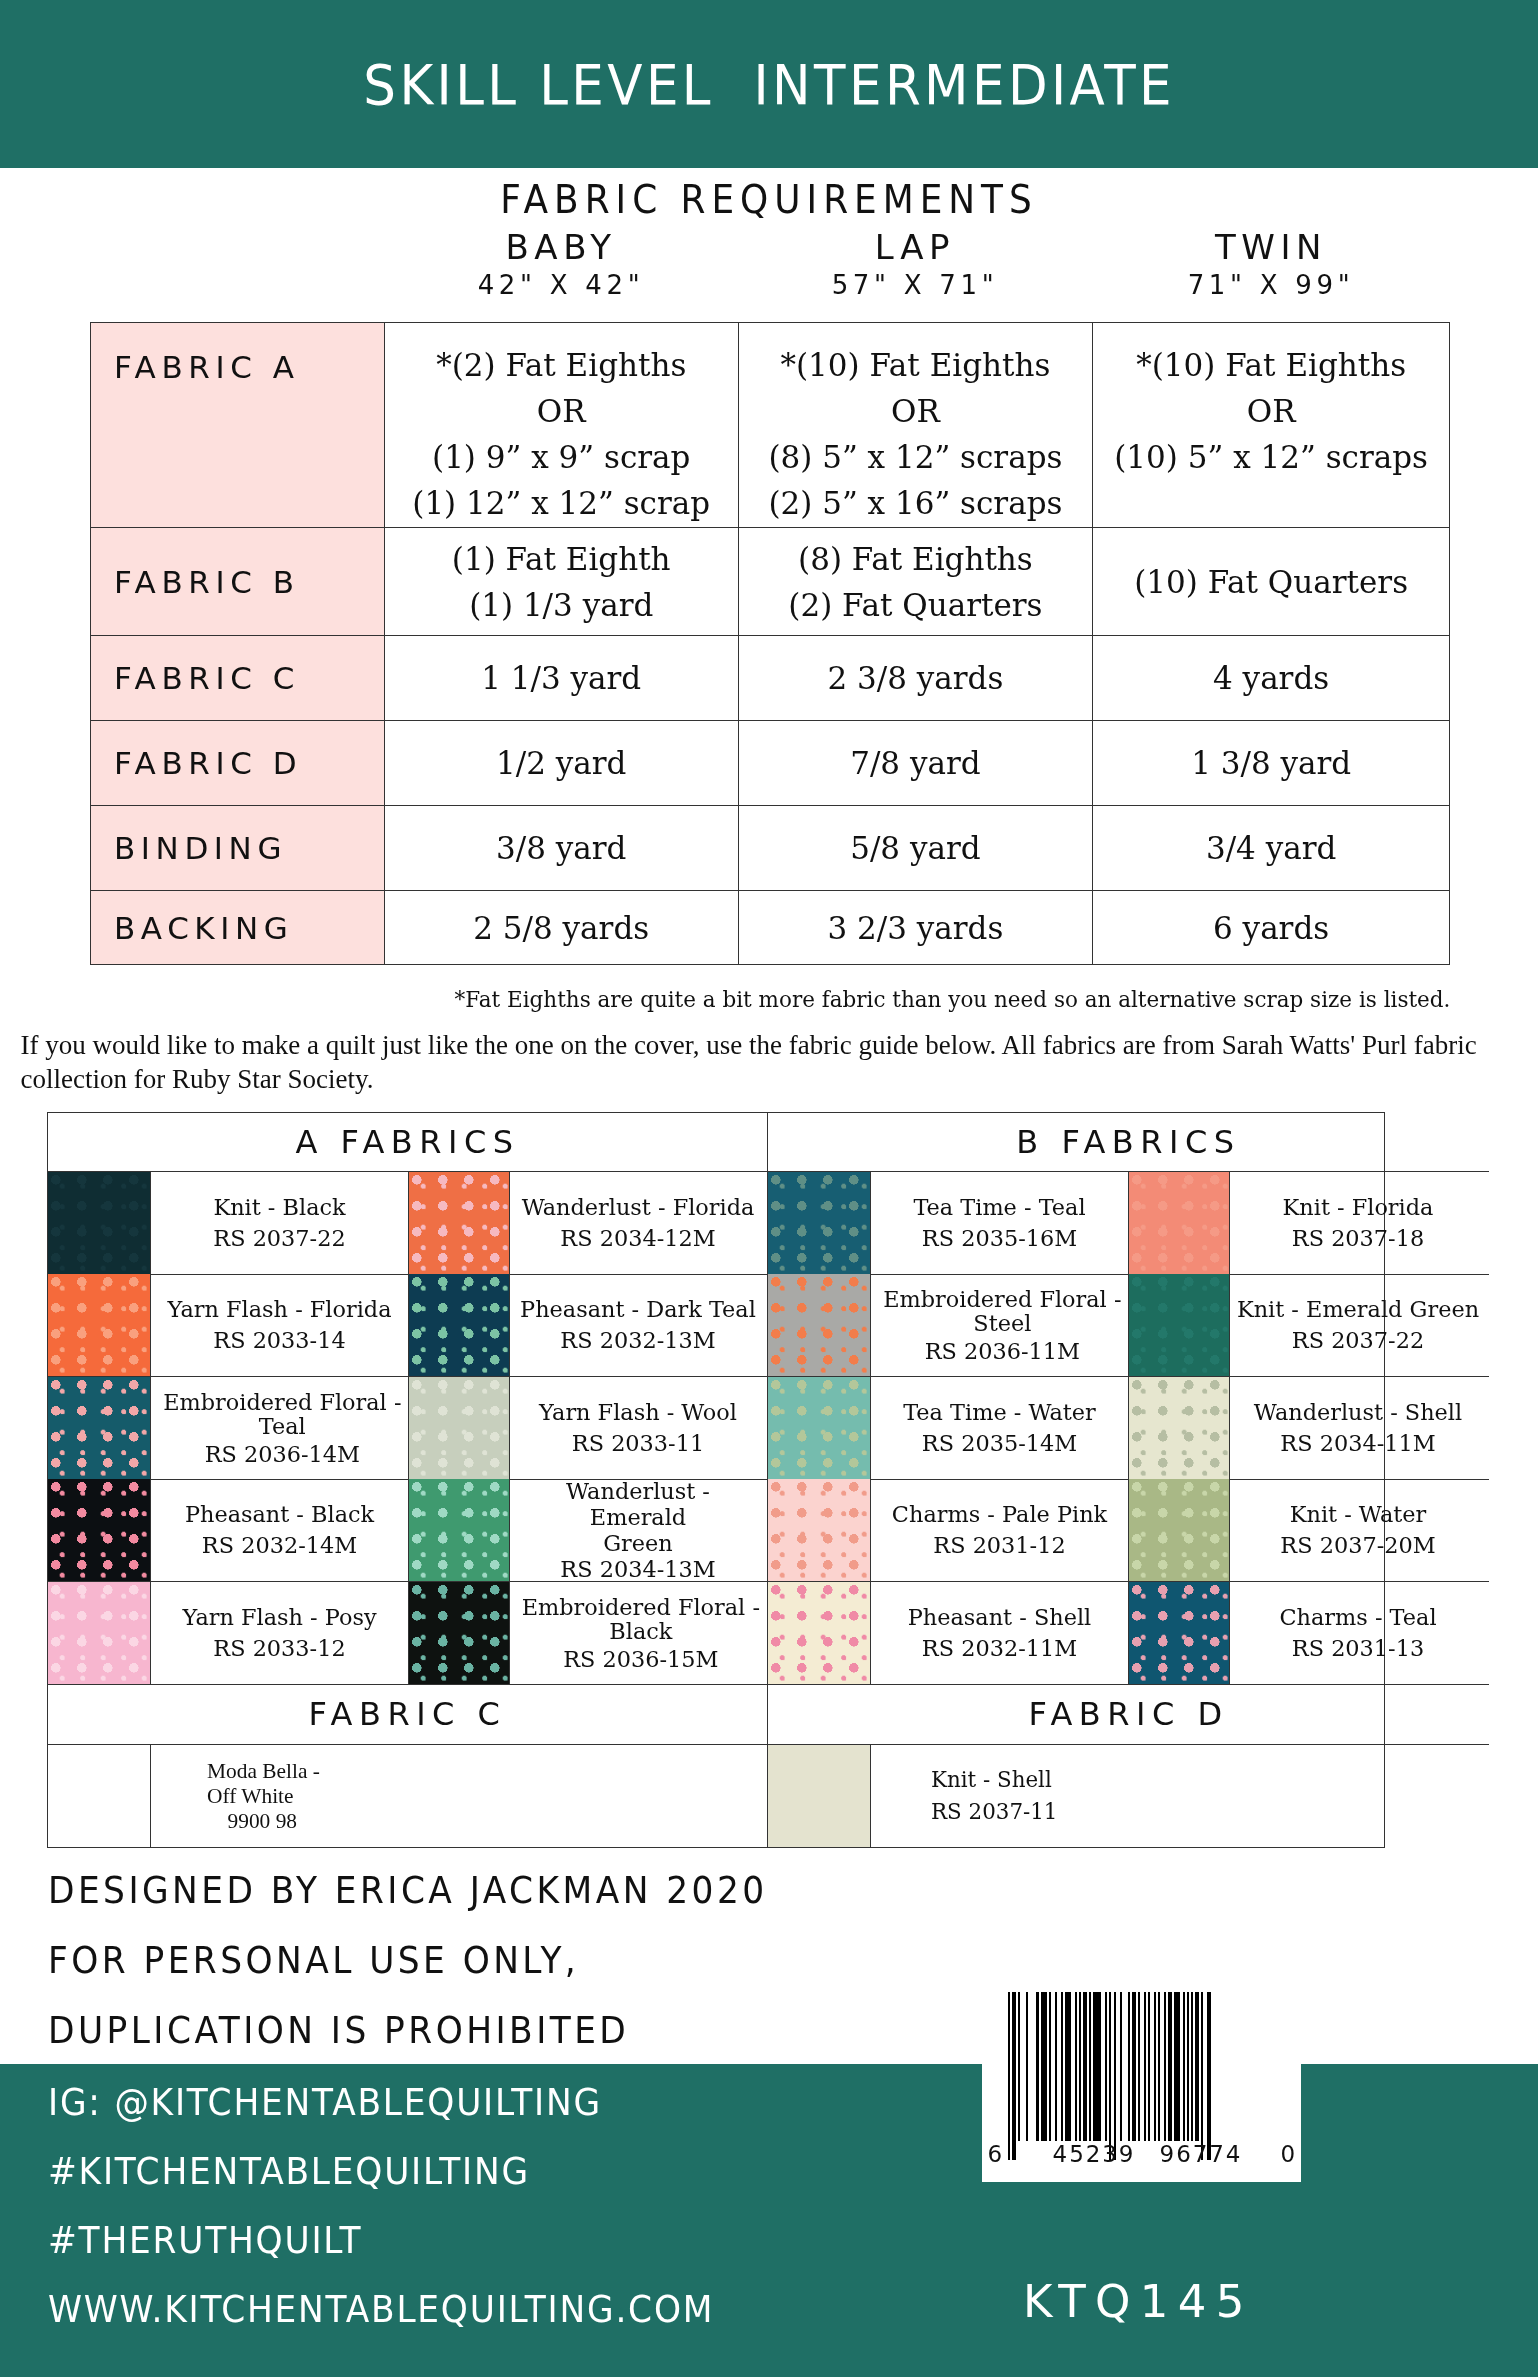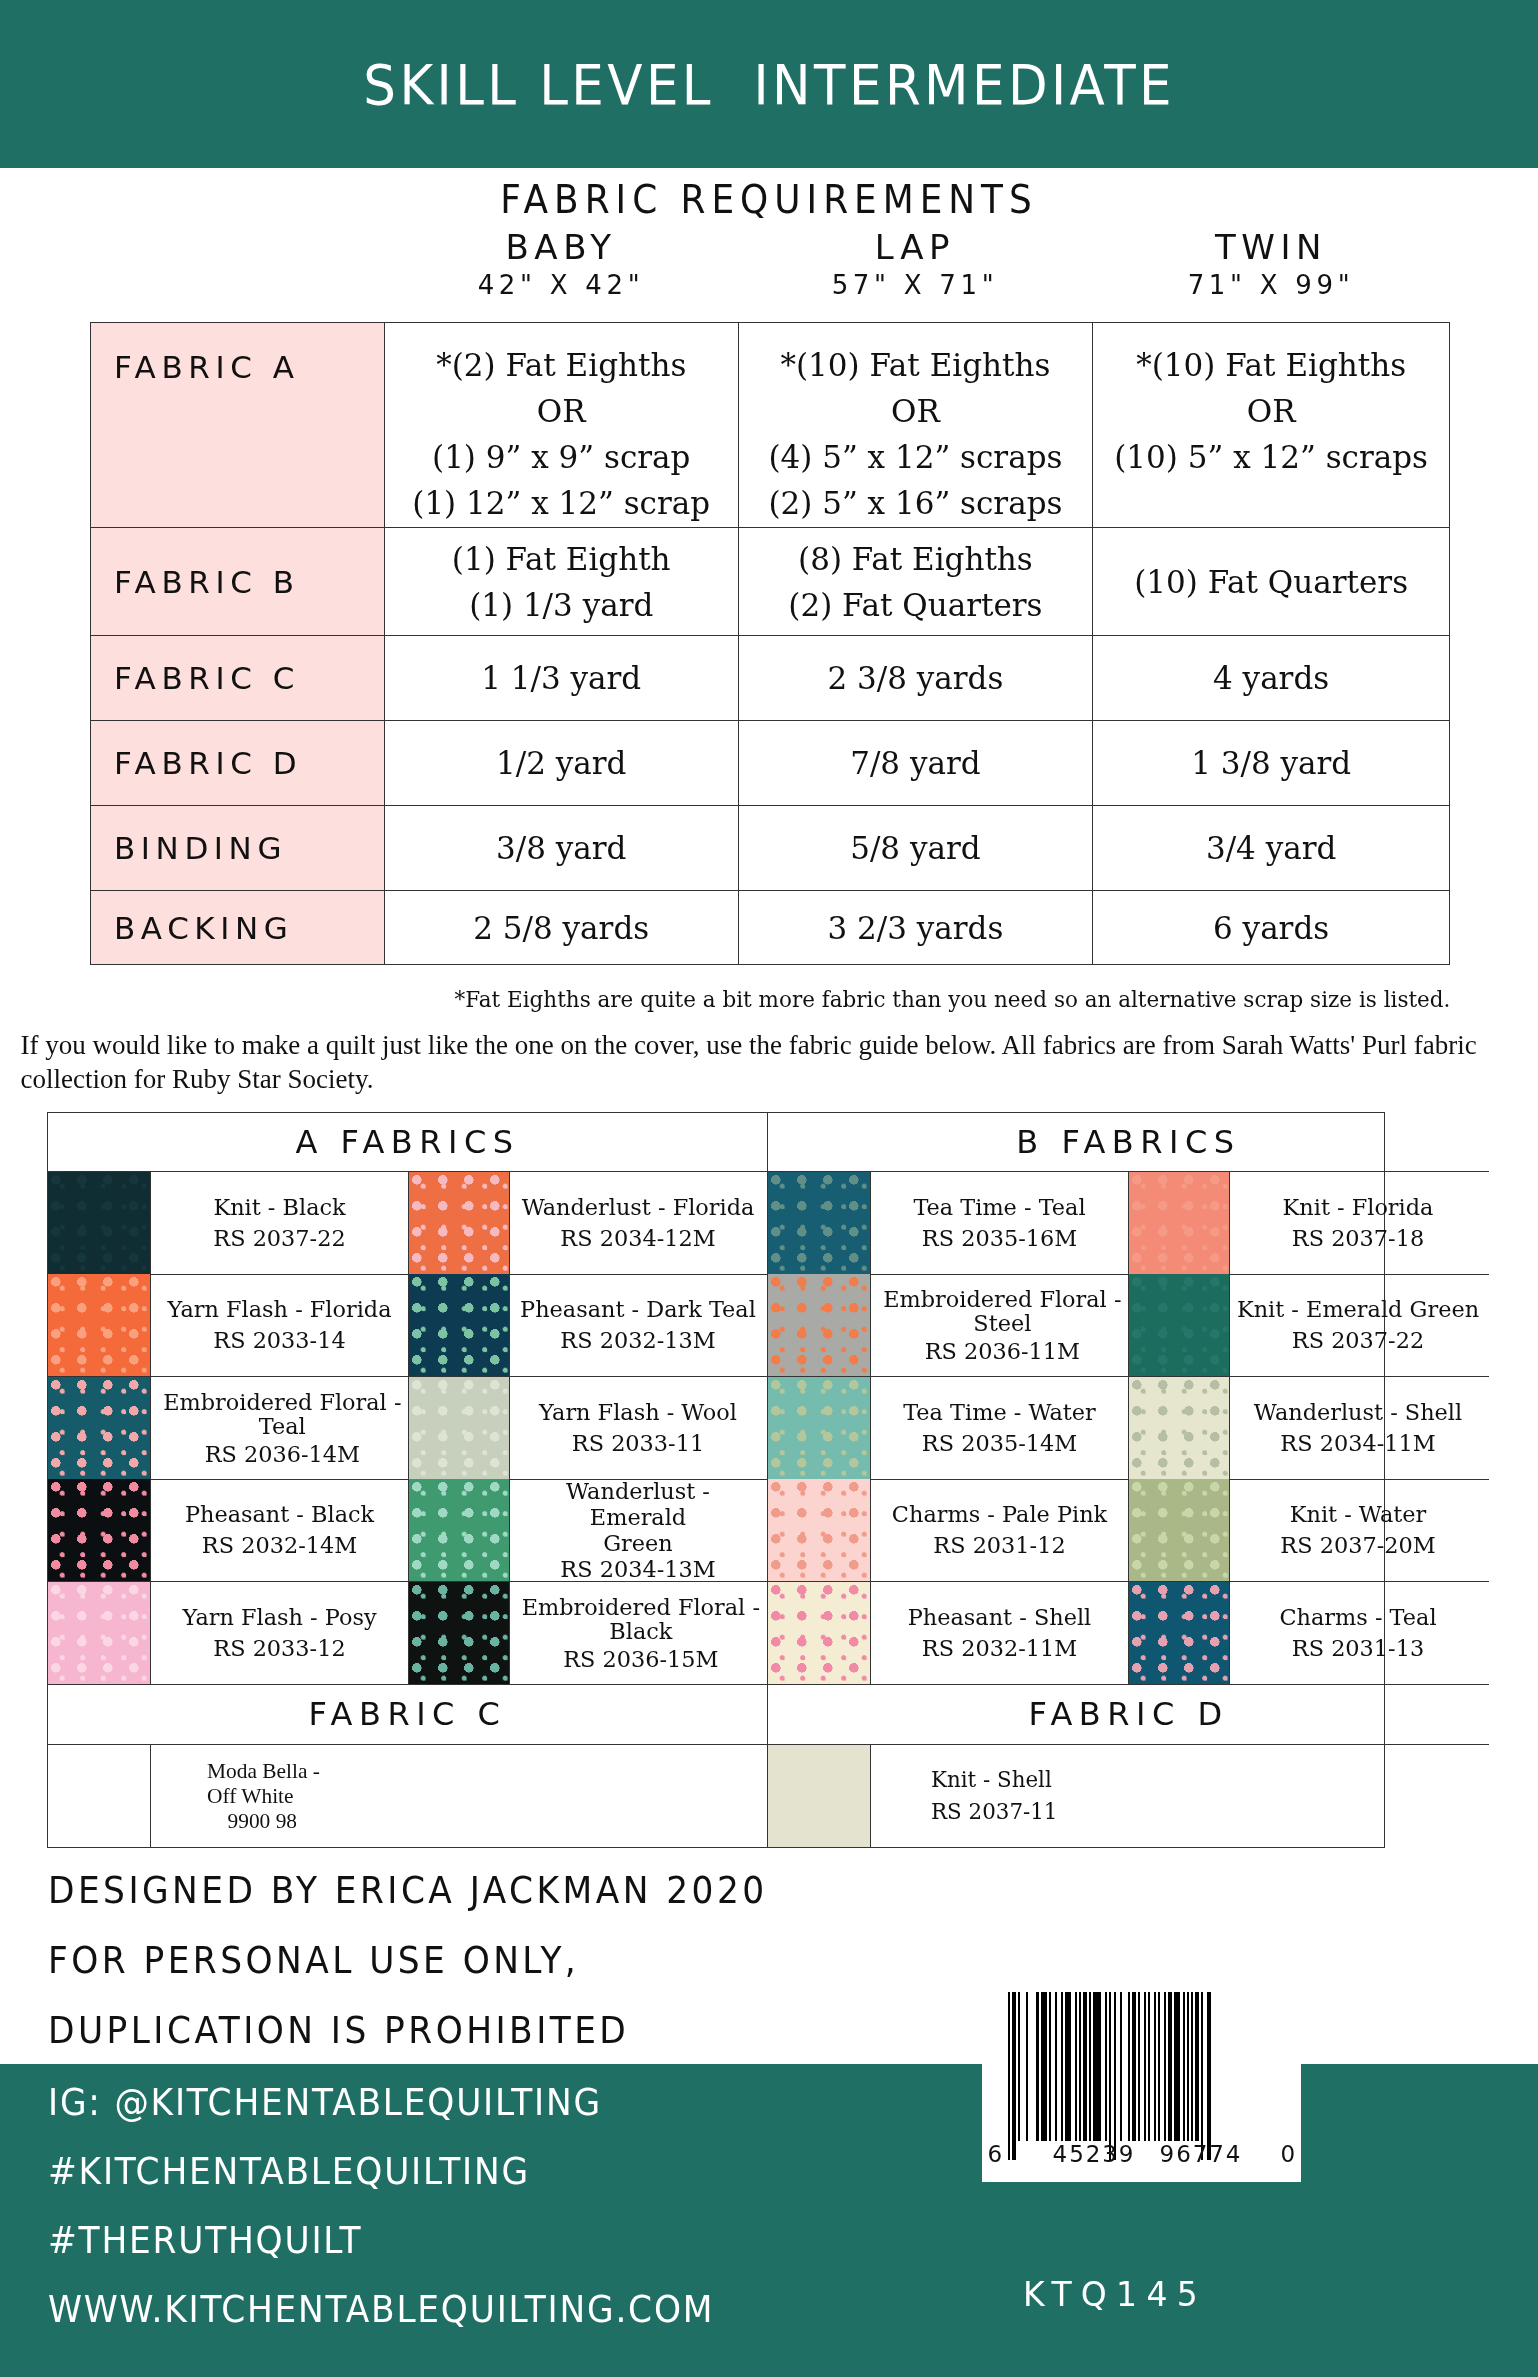--- a/index.html
+++ b/index.html
@@ -33,21 +33,21 @@
   .cell.c2 .swatch { width:101px; }
   .bottom-lines { position:absolute; left:48px; font-size:37px; letter-spacing:3.7px; transform:scaleX(0.93); transform-origin:left; white-space:nowrap; }
   .foot-band { top:2064px; height:313px; }
   .foot-line { position:absolute; left:48px; color:#fff; font-size:37px; letter-spacing:1.9px; transform:scaleX(0.93); transform-origin:left; white-space:nowrap; }
   .barcode-box { position:absolute; left:982px; top:1992px; width:319px; height:190px; background:#fff; }
   .bars { position:absolute; left:26px; top:0; height:168px; width:270px; display:flex; align-items:flex-start; }
   .bar { height:149px; background:#000; flex:none; }
   .bar.long { height:168px; }
   .bar-digits { position:absolute; top:149px; left:5.6px; width:308px; font-family:"DejaVu Sans", sans-serif; font-size:23px; color:#111; }
   .bar-digits span { position:absolute; }
-  .sku { position:absolute; left:1023px; top:2275px; color:#fff; font-size:33px; letter-spacing:9.3px; }
+  .sku { position:absolute; left:1023px; top:2275px; color:#fff; font-size:45px; letter-spacing:9.3px; }
 </style>
 </head>
 <body>
 
 <div class="band header-band">
   <div class="header-title">SKILL LEVEL  INTERMEDIATE</div>
 </div>
 
 <div class="req-title">FABRIC REQUIREMENTS</div>
 
@@ -70,21 +70,21 @@
     <td class="lab top">FABRIC A</td>
     <td class="val top">
       <div>*(2) Fat Eighths</div>
       <div>OR</div>
       <div>(1) 9” x 9” scrap</div>
       <div>(1) 12” x 12” scrap</div>
     </td>
     <td class="val top">
       <div>*(10) Fat Eighths</div>
       <div>OR</div>
-      <div>(4) 5” x 12” scraps</div>
+      <div>(8) 5” x 12” scraps</div>
       <div>(2) 5” x 16” scraps</div>
     </td>
     <td class="val top">
       <div>*(10) Fat Eighths</div>
       <div>OR</div>
       <div>(10) 5” x 12” scraps</div>
     </td>
   </tr>
   <tr style="height:108px">
     <td class="lab">FABRIC B</td>

